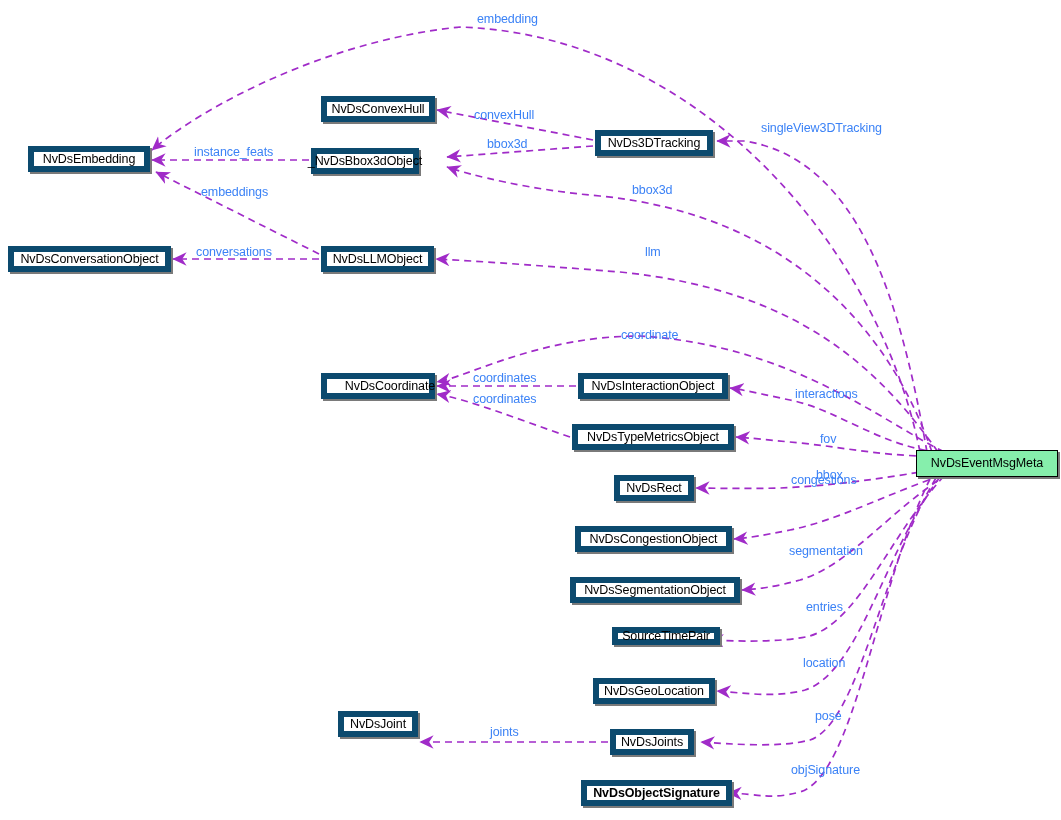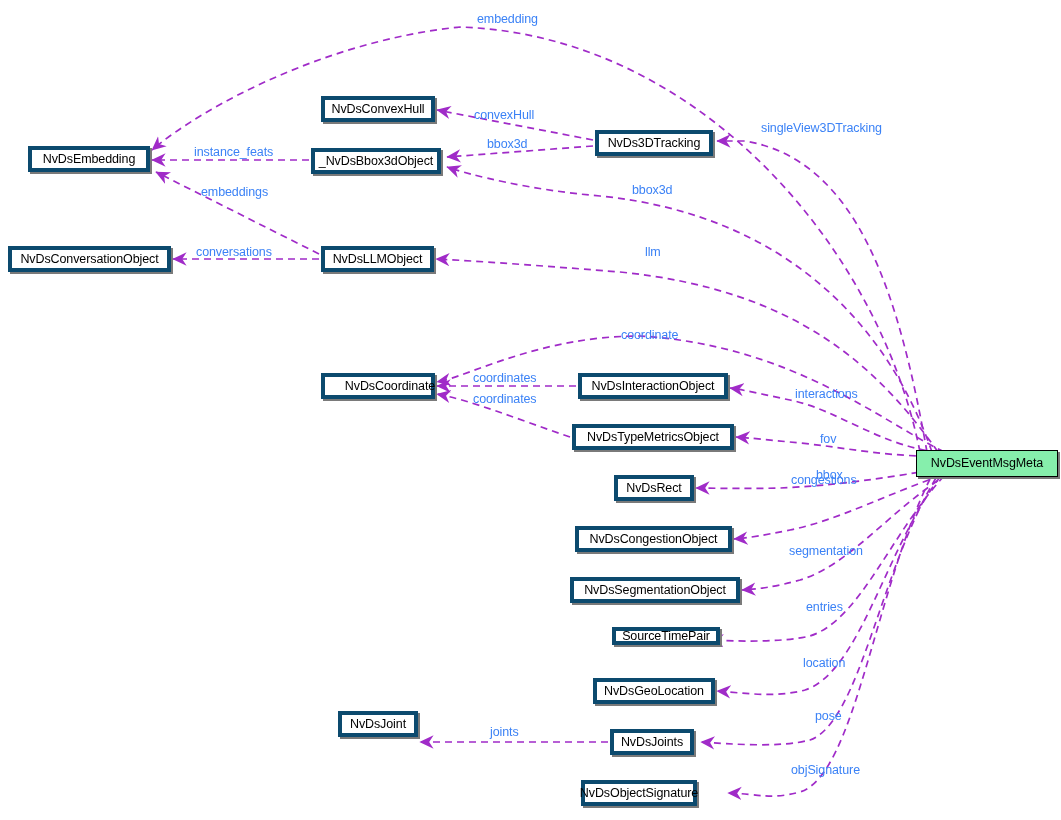--- a/index.html
+++ b/index.html
@@ -20,21 +20,21 @@
     position: absolute;
     left: 0;
     top: 0;
     width: 1061px;
     height: 820px;
   }
   .node {
     position: absolute;
     box-sizing: border-box;
     background: #ffffff;
-    border: 4px solid #0c4a6e;
+    border: 6px solid #0c4a6e;
     box-shadow: 2px 2px 0 0 #7a7a7a;
     display: flex;
     align-items: center;
     justify-content: center;
     font-size: 12.5px;
     color: #000000;
     line-height: 1;
     white-space: nowrap;
     letter-spacing: -0.1px;
   }
@@ -88,21 +88,21 @@
       </g>
   </svg>
 
   <div id="nodes-layer">
       <div class="node" style="left: 28px; top: 146px; width: 122px; height: 26px;">
         <span>NvDsEmbedding</span>
       </div>
       <div class="node" style="left: 321px; top: 96px; width: 114px; height: 26px;">
         <span>NvDsConvexHull</span>
       </div>
-      <div class="node" style="left: 311px; top: 148px; width: 130px; height: 26px;">
+      <div class="node" style="left: 311px; top: 148px; width: 108px; height: 26px;">
         <span>_NvDsBbox3dObject</span>
       </div>
       <div class="node" style="left: 595px; top: 130px; width: 118px; height: 26px;">
         <span>NvDs3DTracking</span>
       </div>
       <div class="node" style="left: 8px; top: 246px; width: 163px; height: 26px;">
         <span>NvDsConversationObject</span>
       </div>
       <div class="node" style="left: 321px; top: 246px; width: 113px; height: 26px;">
         <span>NvDsLLMObject</span>
@@ -130,21 +130,21 @@
       </div>
       <div class="node" style="left: 593px; top: 678px; width: 122px; height: 26px;">
         <span>NvDsGeoLocation</span>
       </div>
       <div class="node" style="left: 338px; top: 711px; width: 80px; height: 26px;">
         <span>NvDsJoint</span>
       </div>
       <div class="node" style="left: 610px; top: 729px; width: 84px; height: 26px;">
         <span>NvDsJoints</span>
       </div>
-      <div class="node" style="left: 581px; top: 780px; width: 116px; height: 26px;">
+      <div class="node" style="left: 581px; top: 780px; width: 151px; height: 26px; font-weight: bold;">
         <span>NvDsObjectSignature</span>
       </div>
       <div class="node central" style="left: 916px; top: 450px; width: 142px; height: 27px;">
         <span>NvDsEventMsgMeta</span>
       </div>
     </div>
   <div id="labels-layer">
       <div class="edge-label" style="left: 477px; top: 13px;">embedding</div>
       <div class="edge-label" style="left: 194px; top: 146px;">instance_feats</div>
       <div class="edge-label" style="left: 201px; top: 186px;">embeddings</div>

